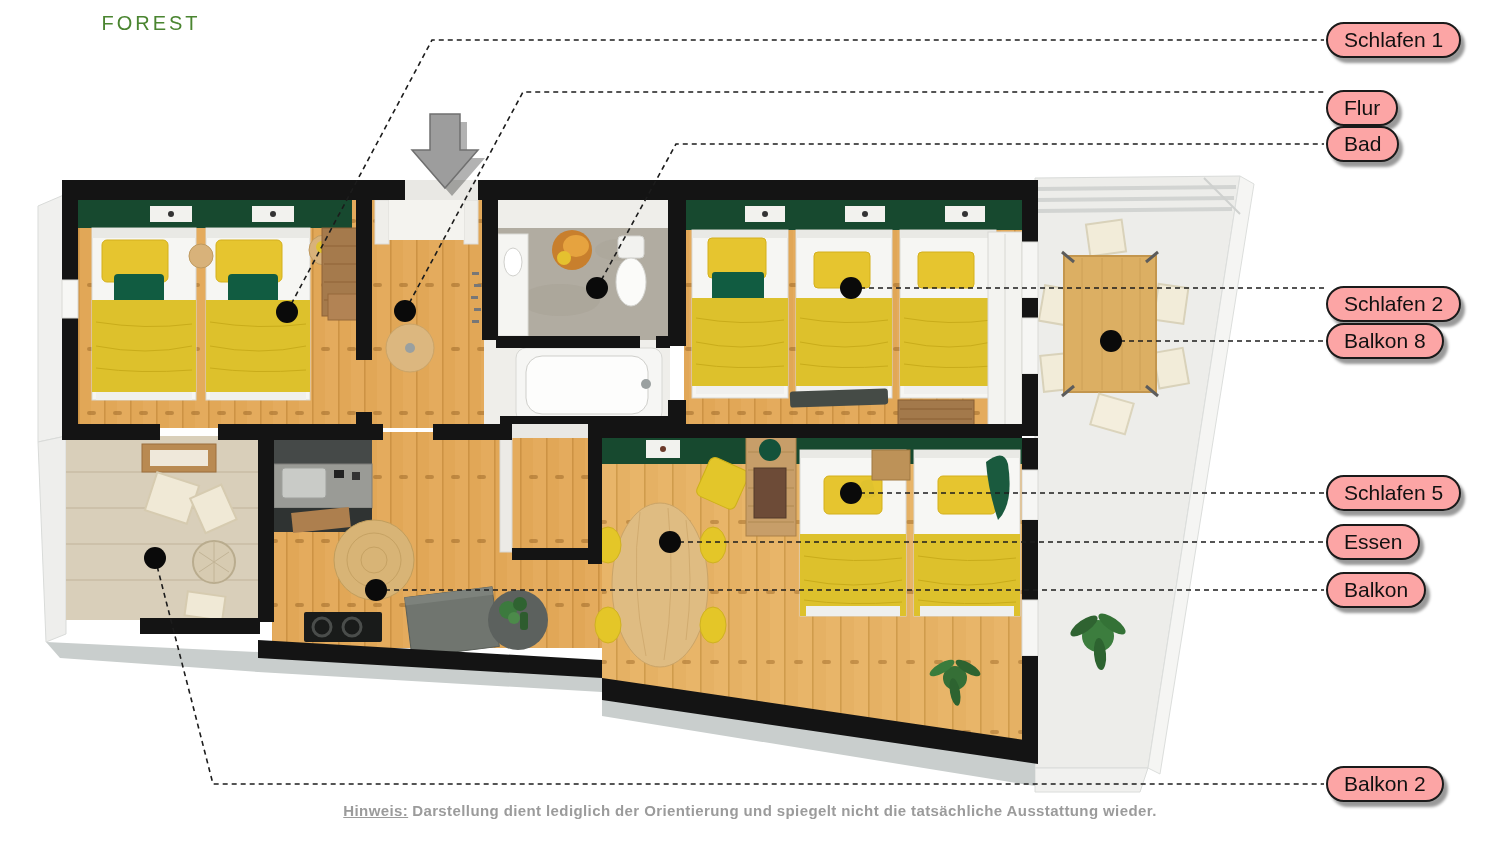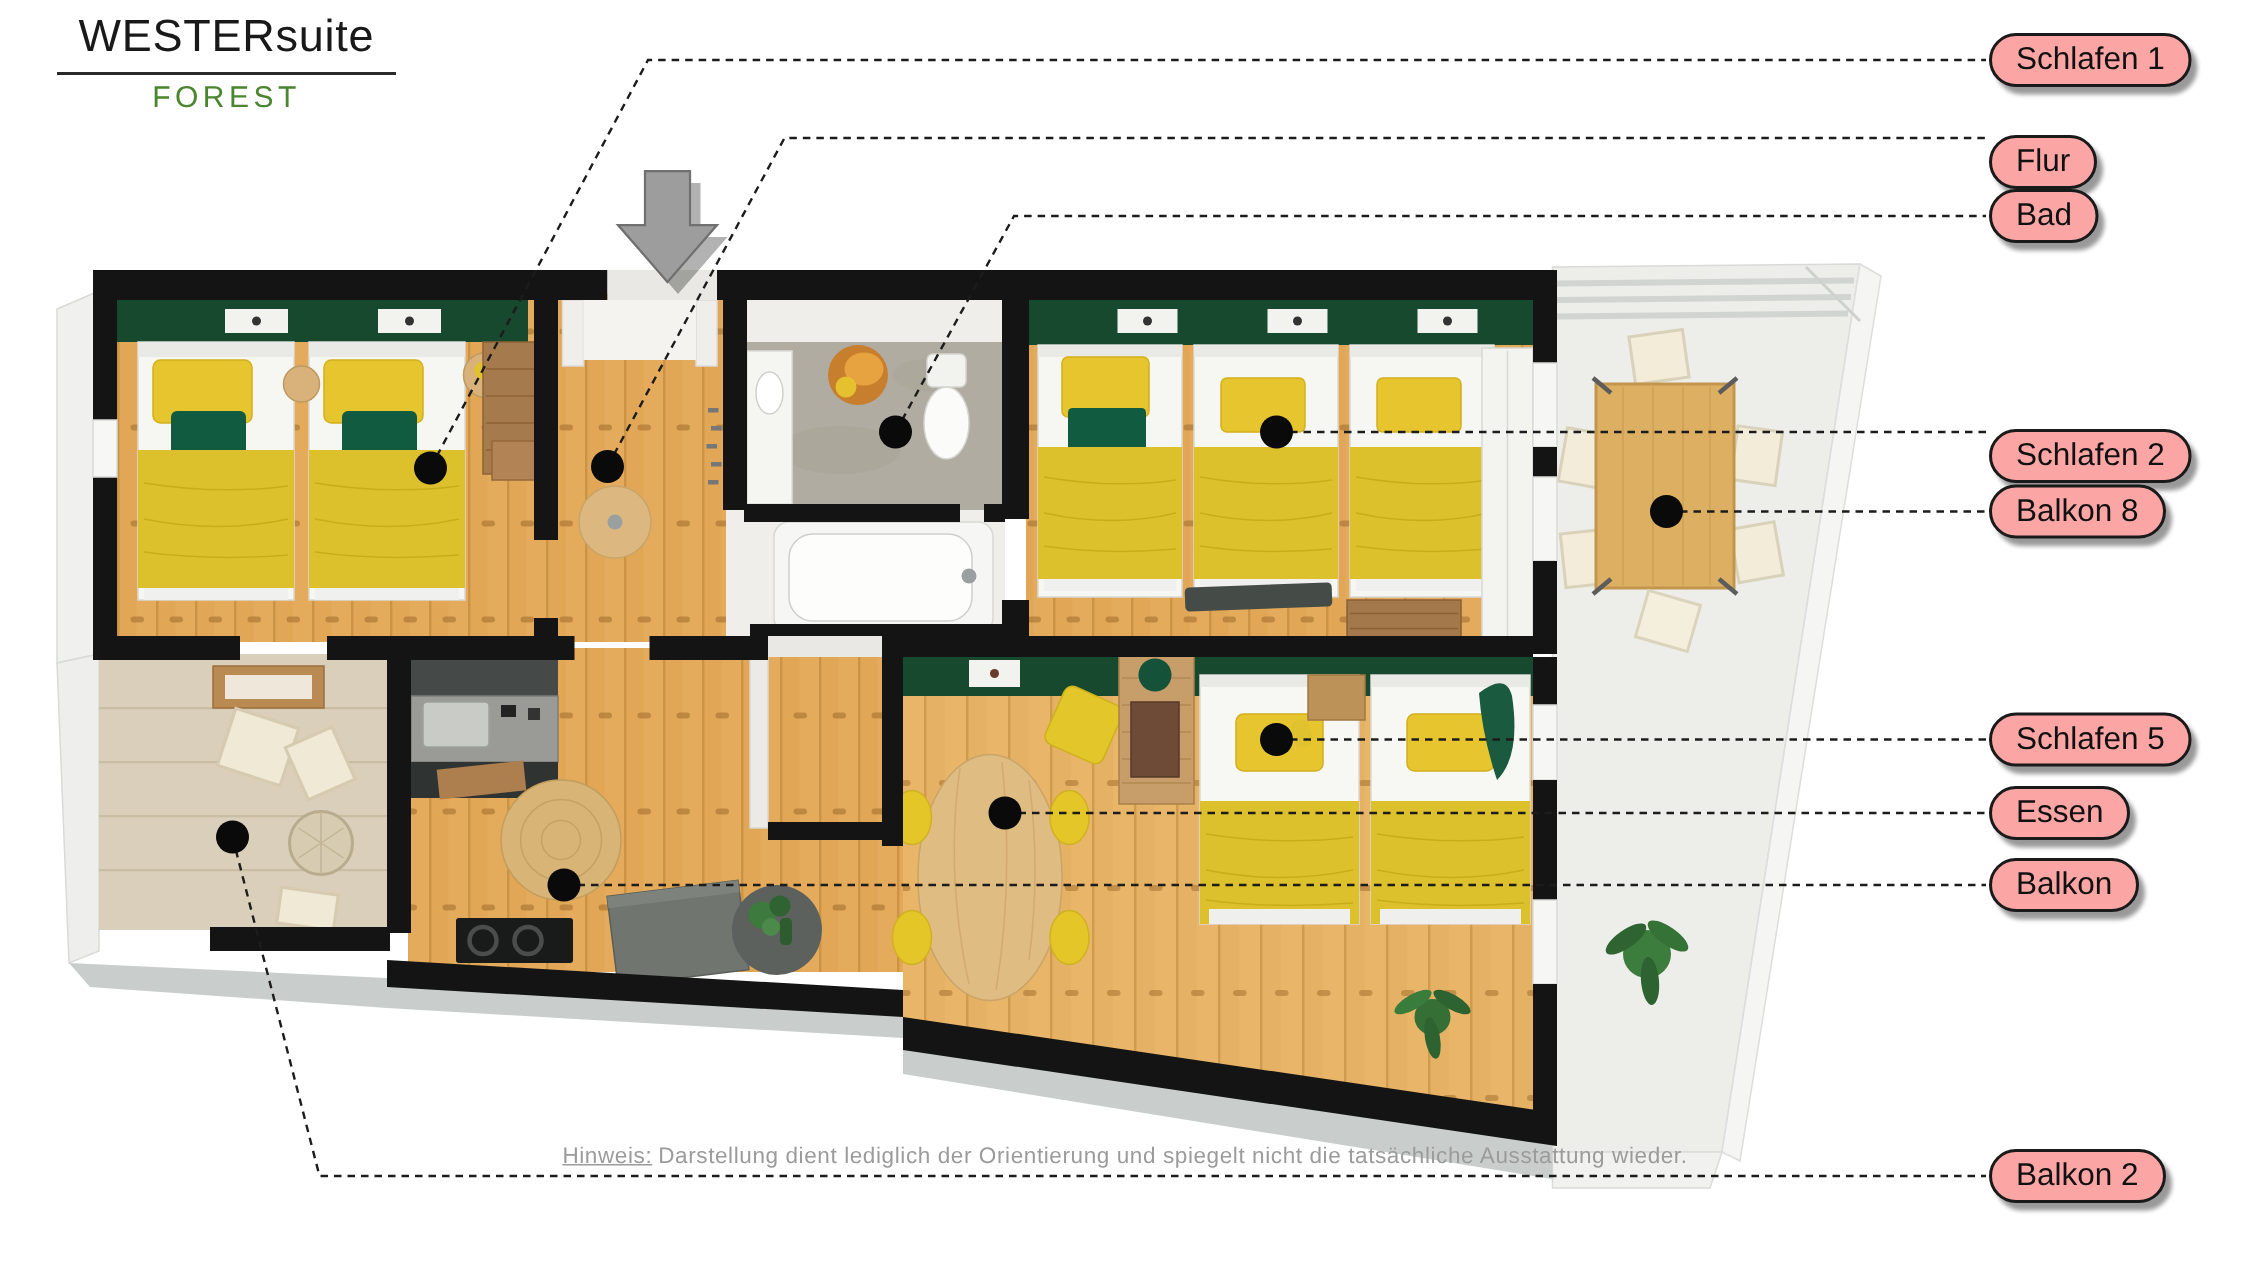--- a/index.html
+++ b/index.html
@@ -22,30 +22,29 @@
   
   .pill{
     position:absolute;transform:translateY(-50%);
     background:#fca5a5;border:2px solid #1a1a1a;border-radius:18px;
     padding:3px 16px;font-size:21px;color:#111;white-space:nowrap;
     box-shadow:4px 5px 3px rgba(0,0,0,0.40);
     line-height:26px;
   }
   
   .note{
-    position:absolute;left:0;right:0;top:762px;text-align:center;
-    font-size:15px;color:#9b9b9b;letter-spacing:0.4px;
+    position:absolute;left:0;right:0;top:802px;text-align:center;
+    font-size:15px;color:#9b9b9b;letter-spacing:0.4px;font-weight:bold;
   }
   .note .hint{text-decoration:underline;margin-right:4px;}
 </style>
 </head>
 <body>
 
 <div class="logo">
-  <div class="logo-brand">WESTERsuite</div>
   <div class="logo-variant">FOREST</div>
 </div>
 
 <svg id="plan" width="1500" height="844" viewBox="0 0 1500 844">
   <defs>
     <pattern id="pw" width="26" height="64" patternUnits="userSpaceOnUse">
       <rect width="26" height="64" fill="#e1a757"></rect>
       <rect x="13" width="13" height="64" fill="#e6ae60" opacity="0.6"></rect>
       <rect x="0" width="1.6" height="64" fill="#cd9344"></rect>
       <rect x="9" y="27" width="9" height="4" rx="2" fill="#9a6526" opacity="0.5"></rect>

